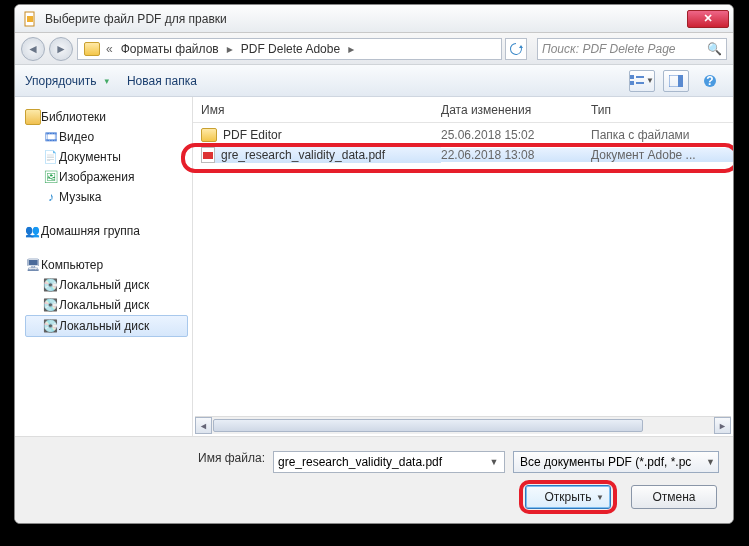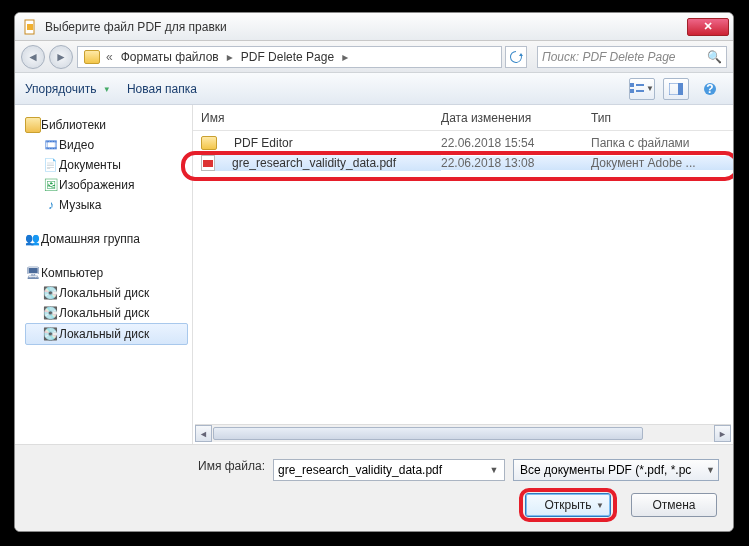--- a/index.html
+++ b/index.html
@@ -1,17 +1,17 @@
 <!DOCTYPE html>
 <html><head>
 <meta charset="utf-8">
 <style>
 * { box-sizing: border-box; margin: 0; padding: 0; font-family: "Segoe UI", Tahoma, sans-serif; font-size: 12px; }
 body { background: #000; width: 749px; height: 546px; position: relative; }
-.outer-frame { position: absolute; top: 10px; left: 12px; width: 724px; height: 524px; background: #000; border-radius: 8px; padding: 2px; }
+.outer-frame { position: absolute; top: 2px; left: 12px; width: 724px; height: 524px; background: #000; border-radius: 8px; padding: 2px; }
 .dialog { width: 100%; height: 100%; background: #fff; border: 1px solid #888; border-radius: 6px; display: flex; flex-direction: column; overflow: hidden; box-shadow: 0 0 8px rgba(0,0,0,.4); }
 .titlebar { height: 28px; background: linear-gradient(#fdfdfd,#e8ecf0); display: flex; align-items: center; padding: 0 4px 0 8px; border-bottom: 1px solid #c8c8c8; }
 .titlebar .ticon { width: 16px; height: 16px; margin-right: 6px; }
 .titlebar .title { flex: 1; color: #333; }
 .titlebar .close { width: 42px; height: 18px; background: linear-gradient(#e68,#c23); border: 1px solid #a02028; border-radius: 2px; display: flex; align-items: center; justify-content: center; color: #fff; font-weight: bold; font-size: 11px; }
 .navbar { height: 32px; background: linear-gradient(#f7f7f7,#e6e9ed); display: flex; align-items: center; padding: 0 6px; border-bottom: 1px solid #d0d4d8; gap: 4px; }
 .navbtn { width: 24px; height: 24px; border-radius: 50%; background: radial-gradient(#f4f6f9,#cfd6df); border: 1px solid #a8b2c0; display: flex; align-items: center; justify-content: center; color: #6a7688; }
 .breadcrumb { flex: 1; height: 22px; background: #fff; border: 1px solid #b8c0cc; display: flex; align-items: center; padding: 0 2px; }
 .bc-seg { padding: 13px 6px; height: 100%; display: flex; align-items: center; color: #333; }
 .bc-arrow { color: #666; padding: 0 2px; }
@@ -39,21 +39,21 @@
 .ic-hg { color: #3a8a3a; }
 .ic-comp { color: #4a6a9a; }
 .ic-disk { color: #888; }
 .filearea { flex: 1; display: flex; flex-direction: column; min-width: 0; }
 .fhead { height: 26px; display: flex; align-items: center; border-bottom: 1px solid #e4e4e4; color: #444; padding-left: 8px; }
 .col-name { width: 240px; }
 .col-date { width: 150px; }
 .col-type { flex: 1; }
 .flist { flex: 1; position: relative; padding-top: 2px; }
 .frow { display: flex; align-items: center; height: 20px; padding-left: 8px; color: #333; }
-.frow .fn { width: 240px; display: flex; align-items: center; gap: 17px; }
+.frow .fn { width: 240px; display: flex; align-items: center; gap: 6px; }
 .frow .fd { width: 150px; color: #666; }
 .frow .ft { flex: 1; color: #666; white-space: nowrap; overflow: hidden; }
 .frow.sel .fn, .frow.sel .fd, .frow.sel .ft { background: linear-gradient(#e8f2ff,#cfe4fb); }
 .frow.sel { position: relative; }
 .ic-folder { width: 16px; height: 14px; background: linear-gradient(#ffe9a6,#f3c64a); border: 1px solid #c9a030; border-radius: 2px; }
 .ic-pdf { width: 14px; height: 16px; background: #fff; border: 1px solid #bbb; position: relative; }
 .ic-pdf::before { content: ""; position: absolute; left: 1px; top: 4px; width: 10px; height: 7px; background: #d33; }
 .highlight-row { position: absolute; left: -12px; right: -6px; top: 20px; height: 30px; border: 4px solid #e61e2a; border-radius: 14px; pointer-events: none; }
 .hscroll { height: 18px; background: #f0f0f0; border-top: 1px solid #ddd; position: relative; margin: 0 2px 2px 2px; }
 .hscroll .thumb { position: absolute; left: 18px; top: 2px; width: 430px; height: 13px; background: linear-gradient(#e8eef6,#cfd8e6); border: 1px solid #aab6c8; border-radius: 2px; }
@@ -87,21 +87,21 @@
   </div>
 
   <div class="navbar">
     <div class="navbtn">◄</div>
     <div class="navbtn">►</div>
     <div class="breadcrumb">
       <span class="ic-folder" style="margin:0 4px"></span>
       <span class="bc-arrow">«</span>
       <span class="bc-seg">Форматы файлов</span>
       <span class="bc-arrow">▸</span>
-      <span class="bc-seg">PDF Delete Page</span>
+      <span class="bc-seg">PDF Delete Adobe</span>
       <span class="bc-arrow">▸</span>
     </div>
     <div class="refresh">
       <svg width="14" height="14" viewBox="0 0 14 14">
             <path d="M7 2a5 5 0 1 0 4.9 4H10l2-3 2 3h-1.1A6 6 0 1 1 7 1z" fill="#3a88c8"></path>
           </svg>
     </div>
     <div class="search">
       <span>Поиск: PDF Delete Page</span>
       <span class="sicon">🔍</span>
@@ -191,21 +191,21 @@
         <div class="col-name">Имя</div>
         <div class="col-date">Дата изменения</div>
         <div class="col-type">Тип</div>
       </div>
       <div class="flist">
         <div class="frow">
           <div class="fn">
                 <span class="ic-folder"></span>
                 <span>PDF Editor</span>
               </div>
-          <div class="fd">22.06.2018 15:54</div>
+          <div class="fd">25.06.2018 15:02</div>
           <div class="ft">Папка с файлами</div>
         </div>
         <div class="frow sel">
           <div class="fn">
                 <span class="ic-pdf"></span>
                 <span>gre_research_validity_data.pdf</span>
               </div>
           <div class="fd">22.06.2018 13:08</div>
           <div class="ft">Документ Adobe ...</div>
         </div>

